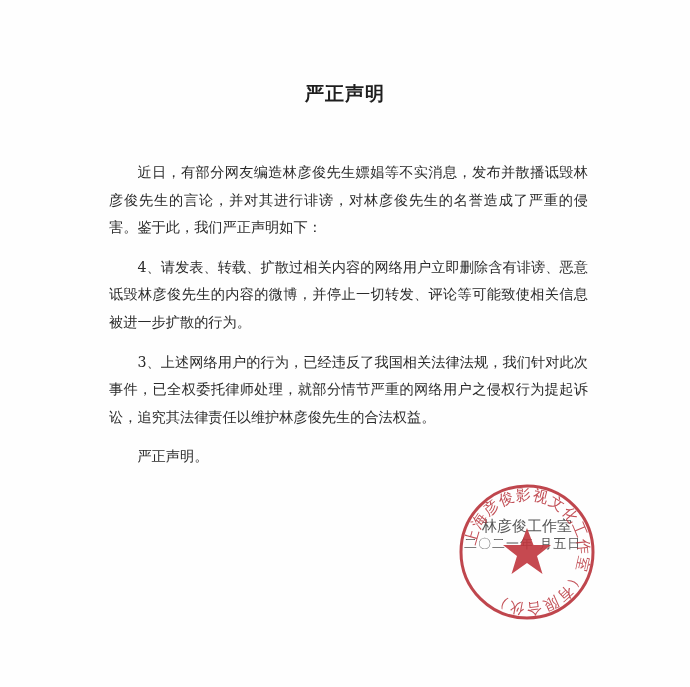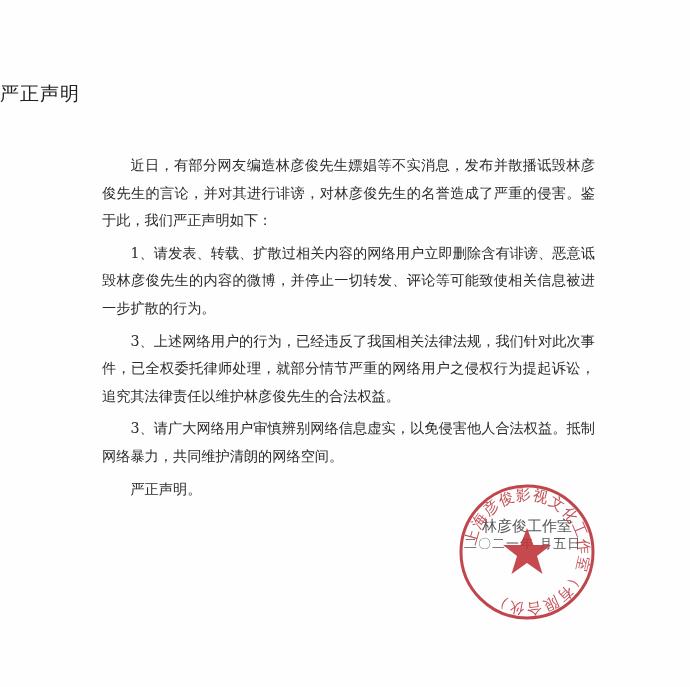--- a/index.html
+++ b/index.html
@@ -16,36 +16,37 @@
     height: 687px;
     background: #fefefe;
     font-family: "DejaVu Serif", "Liberation Serif", serif;
     color: #2a2a2a;
   }
   .title {
     position: absolute;
     top: 81px;
     left: 0;
     width: 690px;
+    text-align: center;
     font-size: 19px;
-    font-weight: normal;
+    font-weight: bold;
     letter-spacing: 1px;
     color: #1e1e1e;
   }
   .body {
     position: absolute;
     top: 147px;
     left: 97px;
     width: 503px;
     font-size: 14.2px;
     line-height: 27.6px;
     text-align: justify;
   }
   .para {
-    margin: 5px;
+    margin: 12px;
     text-indent: 2em;
   }
   .stamp {
     position: absolute;
     left: 457px;
     top: 482px;
     width: 140px;
     height: 140px;
   }
   .sig {
@@ -66,23 +67,22 @@
   }
 </style>
 </head>
 <body>
 
 <div class="page">
   <div class="title">严正声明</div>
 
   <div class="body">
     <p class="para">近日，有部分网友编造林彦俊先生嫖娼等不实消息，发布并散播诋毁林彦俊先生的言论，并对其进行诽谤，对林彦俊先生的名誉造成了严重的侵害。鉴于此，我们严正声明如下：</p>
-    <p class="para">1、请发表、转载、扩散过相关内容的网络用户立即删除含有诽谤、恶意诋毁林彦俊先生的内容的微博，并停止一切转发、评论等可能致使相关信息被进一步扩散的行为。</p>
+    <p class="para">4、请发表、转载、扩散过相关内容的网络用户立即删除含有诽谤、恶意诋毁林彦俊先生的内容的微博，并停止一切转发、评论等可能致使相关信息被进一步扩散的行为。</p>
     <p class="para">3、上述网络用户的行为，已经违反了我国相关法律法规，我们针对此次事件，已全权委托律师处理，就部分情节严重的网络用户之侵权行为提起诉讼，追究其法律责任以维护林彦俊先生的合法权益。</p>
-    <p class="para">3、请广大网络用户审慎辨别网络信息虚实，以免侵害他人合法权益。抵制网络暴力，共同维护清朗的网络空间。</p>
     <p class="para">严正声明。</p>
   </div>
 
   <div class="sig">林彦俊工作室</div>
   <div class="date">二〇二一年  月五日</div>
 
   <svg class="stamp" viewBox="0 0 140 140" xmlns="http://www.w3.org/2000/svg">
     <defs>
       <path id="ringPath" d="M 70,70 m -52,0 a 52,52 0 1,1 104,0 a 52,52 0 1,1 -104,0"></path>
     </defs>

